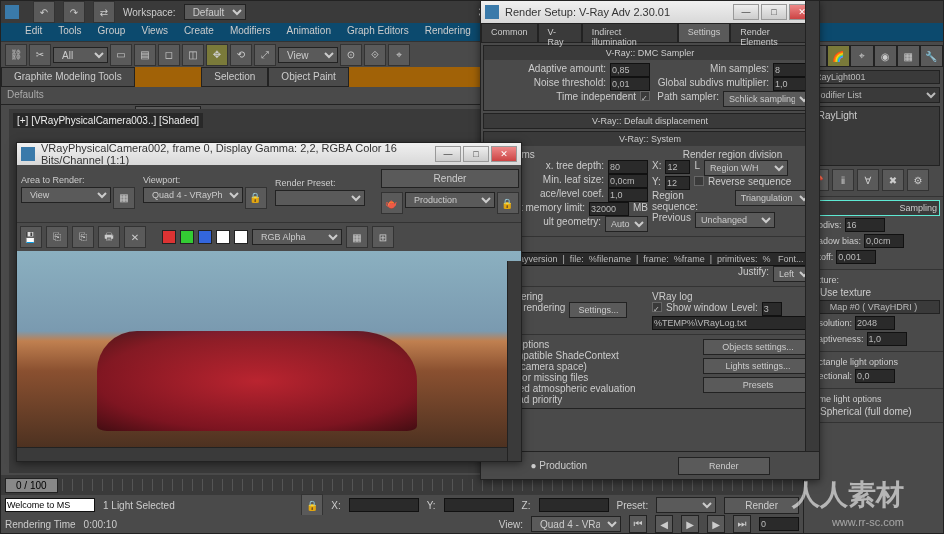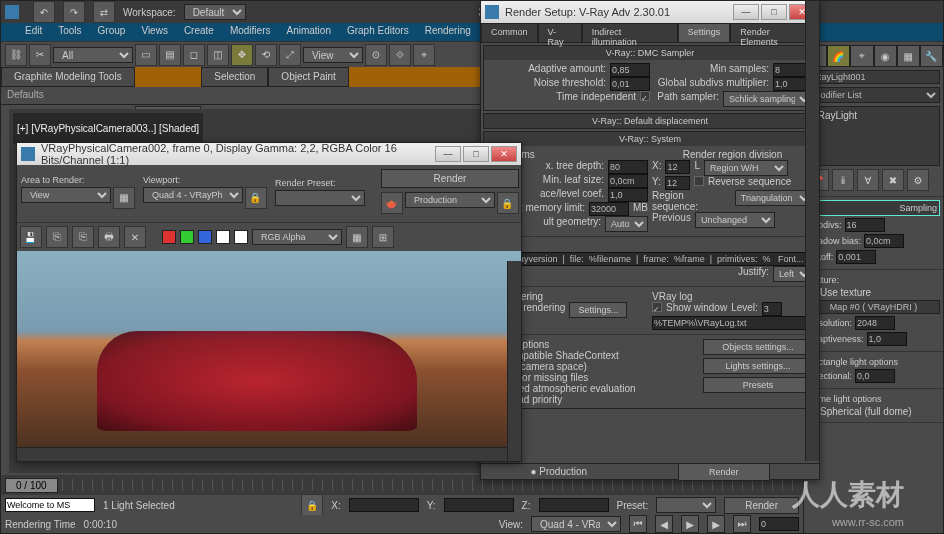--- a/index.html
+++ b/index.html
@@ -19,21 +19,21 @@
 .topbar { background: #3a3a3a; height: 22px; display: flex; align-items: center; padding: 0 4px; gap: 8px; }
 .dropdown { background: #5a5a5a; border: 1px solid #222; color: #ccc; padding: 1px 4px; height: 16px; font-size: 10px; }
 .toolbar-row { background: #4a4a4a; height: 26px; display: flex; align-items: center; padding: 0 4px; gap: 2px; border-top: 1px solid #333; }
 .tool-btn { width: 22px; height: 22px; background: #5a5a5a; border: 1px solid #333; display: flex; align-items: center; justify-content: center; color: #ccc; }
 .tool-btn.active { background: #7a7a3a; }
 .ribbon-tabs { background: #a16207; height: 20px; display: flex; }
 .ribbon-tab { padding: 3px 12px; background: #4a4a4a; border: 1px solid #222; color: #ccc; }
 .ribbon-tab.active { background: #5a5a5a; margin-top: 39px; }
 .defaults-bar { background: #4a4a4a; height: 18px; padding: 2px 6px; color: #aaa; border-bottom: 1px solid #222; }
 .viewport-area { position: absolute; top: 108px; left: 8px; right: 140px; bottom: 60px; background: #3a3a3a; }
-.vp-label { position: absolute; top: 4px; left: 4px; color: #eee; font-size: 10px; background: rgba(0,0,0,0.3); padding: 10px 4px; }
+.vp-label { position: absolute; top: 4px; left: 4px; color: #eee; font-size: 10px; background: rgba(0,0,0,0.3); padding: 2px 4px; }
 
 
 .command-panel { position: absolute; right: 0; top: 44px; width: 140px; bottom: 0; background: #4a4a4a; border-left: 1px solid #222; }
 .cp-tabs { display: flex; height: 22px; }
 .cp-tab { flex: 1; border: 1px solid #222; display: flex; align-items: center; justify-content: center; background: #5a5a5a; }
 .cp-tab.active { background: #7a7a3a; }
 .cp-section { padding: 3px; border-bottom: 1px solid #333; }
 .cp-label { font-size: 9px; color: #ccc; margin: 2px 0; }
 .cp-input { width: 100%; background: #3a3a3a; border: 1px solid #222; color: #bbb; padding: 1px; font-size: 9px; }
 .cp-row { display: flex; align-items: center; gap: 3px; margin: 2px 0; }
@@ -58,21 +58,21 @@
 .rs-body { padding: 0; background: #4a4a4a; height: calc(100% - 62px); overflow: hidden; }
 .rs-rollout { border: 1px solid #222; margin: 2px; }
 .rs-rollout-title { background: #3a3a3a; text-align: center; padding: 2px; font-size: 9px; color: #ccc; }
 .rs-content { padding: 3px; }
 .rs-row { display: flex; align-items: flex-start; gap: 4px; margin: 0 0; font-size: 9px; }
 .rs-label { flex: 1; text-align: right; color: #ccc; }
 .rs-label-left { color: #ccc; }
 .rs-input { width: 40px; background: #2a2a2a; border: 1px solid #111; color: #bbb; padding: 1px; font-size: 9px; }
 .rs-select { background: #5a5a5a; border: 1px solid #222; color: #ccc; padding: 1px; font-size: 9px; }
 .rs-button { background: #5a5a5a; border: 1px solid #222; padding: 2px 8px; color: #ccc; font-size: 9px; }
-.rs-bottom { position: absolute; bottom: 0; left: 0; right: 0; height: 16px; display: flex; align-items: center; justify-content: space-around; padding: 0 4px; background: #4a4a4a; border-top: 1px solid #222; }
+.rs-bottom { position: absolute; bottom: 0; left: 0; right: 0; height: 28px; display: flex; align-items: center; justify-content: space-around; padding: 0 4px; background: #4a4a4a; border-top: 1px solid #222; }
 
 
 #render-frame { left: 16px; top: 142px; width: 506px; height: 320px; z-index: 20; }
 .rf-toolbar { background: #4a4a4a; padding: 4px; }
 .rf-row { display: flex; align-items: center; gap: 8px; margin-bottom: 4px; }
 .rf-group { display: flex; flex-direction: column; gap: 2px; }
 .rf-label { font-size: 9px; color: #ccc; }
 .rf-select { background: #5a5a5a; border: 1px solid #222; color: #ccc; padding: 1px 4px; font-size: 9px; width: 90px; height: 16px; }
 .rf-render-btn { background: #5a5a5a; border: 1px solid #222; padding: 3px 20px; color: #ccc; font-size: 10px; }
 .rf-toolbar2 { display: flex; align-items: center; gap: 4px; padding: 3px; background: #4a4a4a; border-top: 1px solid #333; }
@@ -107,21 +107,21 @@
     <span class="menu-item">Create</span>
     <span class="menu-item">Modifiers</span>
     <span class="menu-item">Animation</span>
     <span class="menu-item">Graph Editors</span>
     <span class="menu-item">Rendering</span>
     <span class="menu-item">Cu</span>
   </div>
   <div class="toolbar-row">
     <span class="tool-btn">⛓</span>
     <span class="tool-btn">✂</span>
-    <select class="dropdown" style="width:80px"><option>All</option></select>
+    <select class="dropdown" style="width:55px"><option>All</option></select>
     <span class="tool-btn">▭</span>
     <span class="tool-btn">▤</span>
     <span class="tool-btn">◻</span>
     <span class="tool-btn">◫</span>
     <span class="tool-btn active">✥</span>
     <span class="tool-btn">⟲</span>
     <span class="tool-btn">⤢</span>
     <select class="dropdown" style="width:60px"><option>View</option></select>
     <span class="tool-btn">⊙</span>
     <span class="tool-btn">⟐</span>

